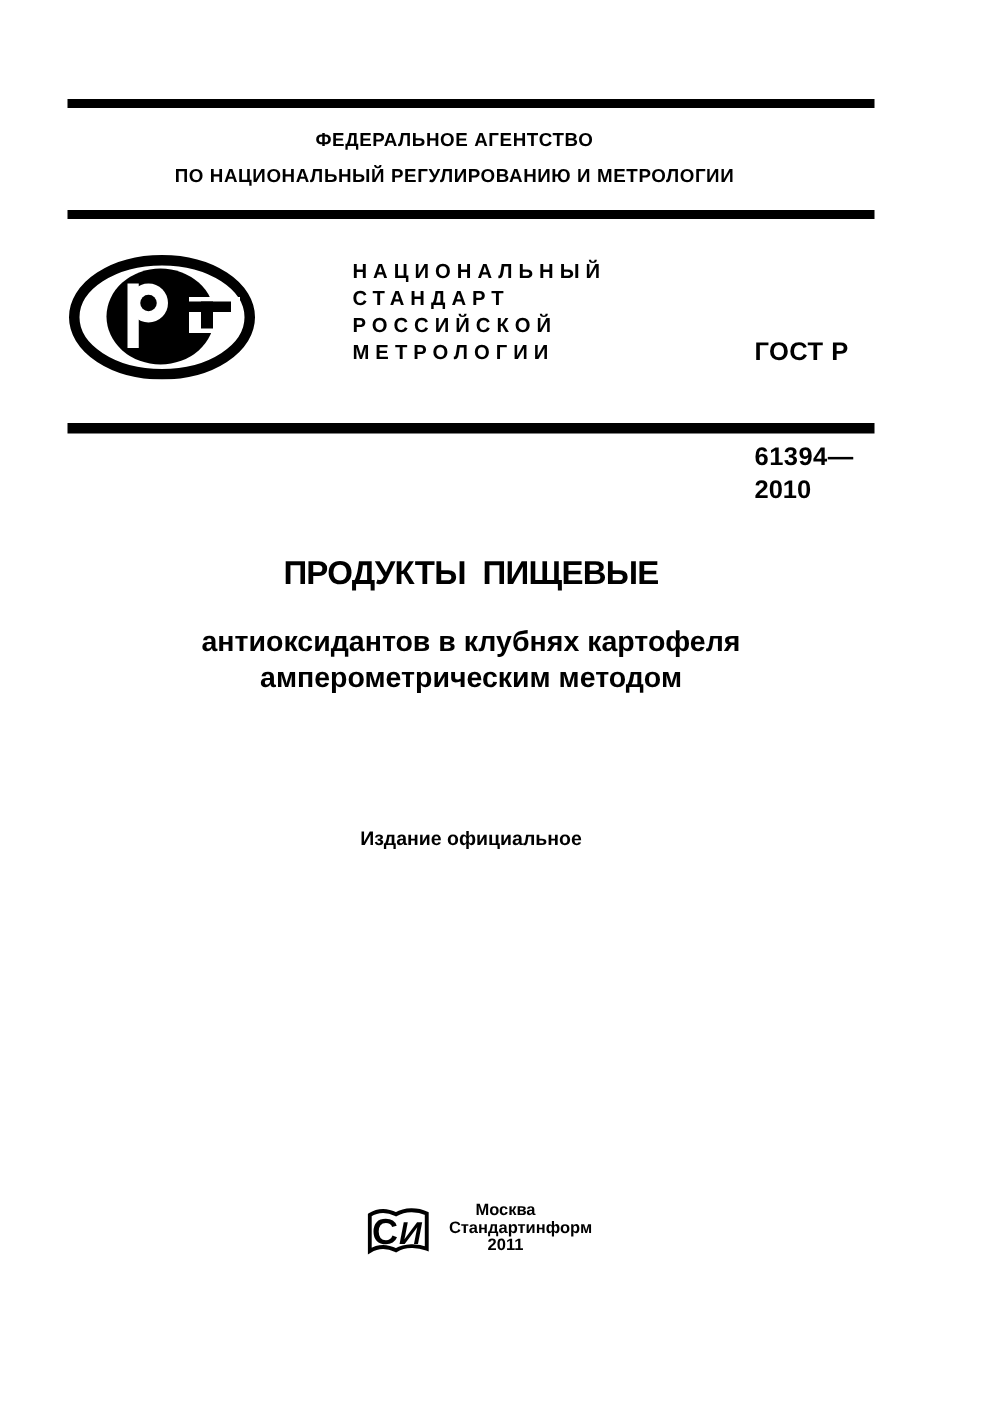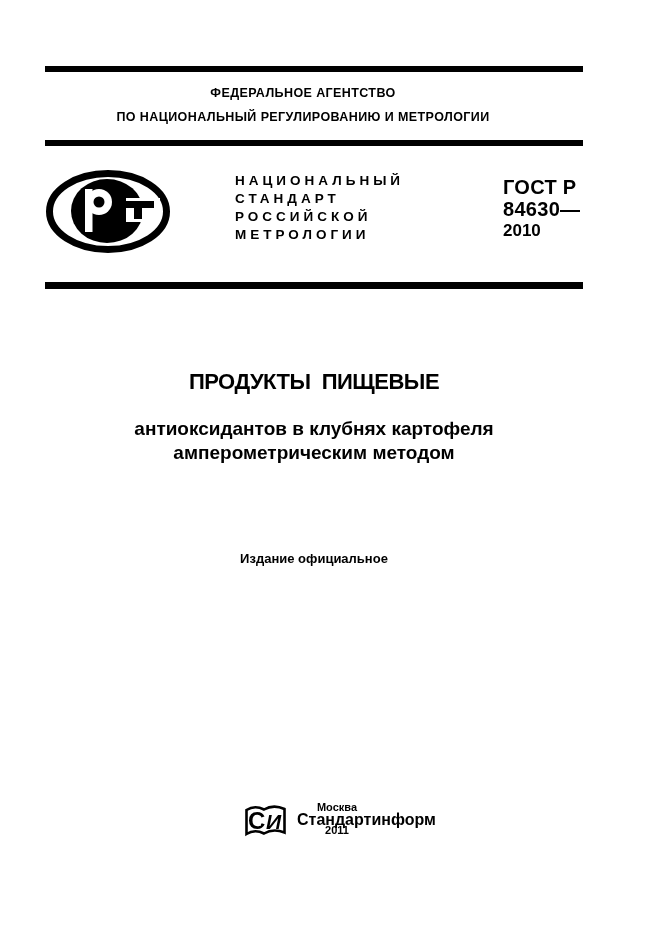--- a/index.html
+++ b/index.html
@@ -8,27 +8,27 @@
     font-family:"Liberation Sans",sans-serif;font-weight:bold;color:#000;
     overflow:hidden;
   }
   .abs{position:absolute;}
   .rule{background:#000;}
   .center{text-align:center;}
   .prewrap{white-space:pre-wrap;}
   .agency-line{left:34px;width:538px;font-size:12.5px;line-height:13px;letter-spacing:0.4px;}
   .std-type{left:235px;top:172px;width:196px;font-size:13.5px;line-height:18px;letter-spacing:4px;text-align:left;}
   .gost{left:503px;top:176px;width:90px;}
-  .gost-l{font-size:20px;line-height:22px;letter-spacing:0.3px;}
+  .gost-l{font-size:17px;line-height:22px;letter-spacing:0.3px;margin-top:48px;}
   .gost-y{font-size:17px;line-height:22px;}
   .title-main{left:45px;top:370px;width:538px;font-size:22px;letter-spacing:-0.5px;line-height:24px;}
   .subtitle{left:45px;top:417px;width:538px;font-size:19px;line-height:23.5px;}
   .edition{left:45px;top:552px;width:538px;font-size:13px;line-height:14px;}
   .imprint-text{left:277px;top:802px;width:120px;font-size:11px;line-height:11.5px;}
-  .imprint-text .publisher{font-size:16px;margin-left:20px;}
+  .imprint-text .publisher{font-size:11px;margin-left:20px;}
   svg{display:block;}
 </style>
 </head>
 <body>
 
 <div>
 
   <div class="abs rule" style="left:45px;top:66px;width:538px;height:6px;"></div>
 
   <div class="abs center agency-line" style="top:87px;">ФЕДЕРАЛЬНОЕ АГЕНТСТВО</div>
@@ -51,21 +51,21 @@
 
   <div class="abs std-type">
     <div>НАЦИОНАЛЬНЫЙ</div>
     <div>СТАНДАРТ</div>
     <div>РОССИЙСКОЙ</div>
     <div>МЕТРОЛОГИИ</div>
   </div>
 
   <div class="abs gost">
     <div class="gost-l">ГОСТ Р</div>
-    <div class="gost-l">84630—</div>
+    <div class="gost-l">61394—</div>
     <div class="gost-y">2010</div>
   </div>
 
   <div class="abs rule" style="left:45px;top:282px;width:538px;height:7px;"></div>
 
   <div class="abs center prewrap title-main">ПРОДУКТЫ  ПИЩЕВЫЕ</div>
 
   <div class="abs center subtitle">
     <div>антиоксидантов в клубнях картофеля</div>
     <div>амперометрическим методом</div>

